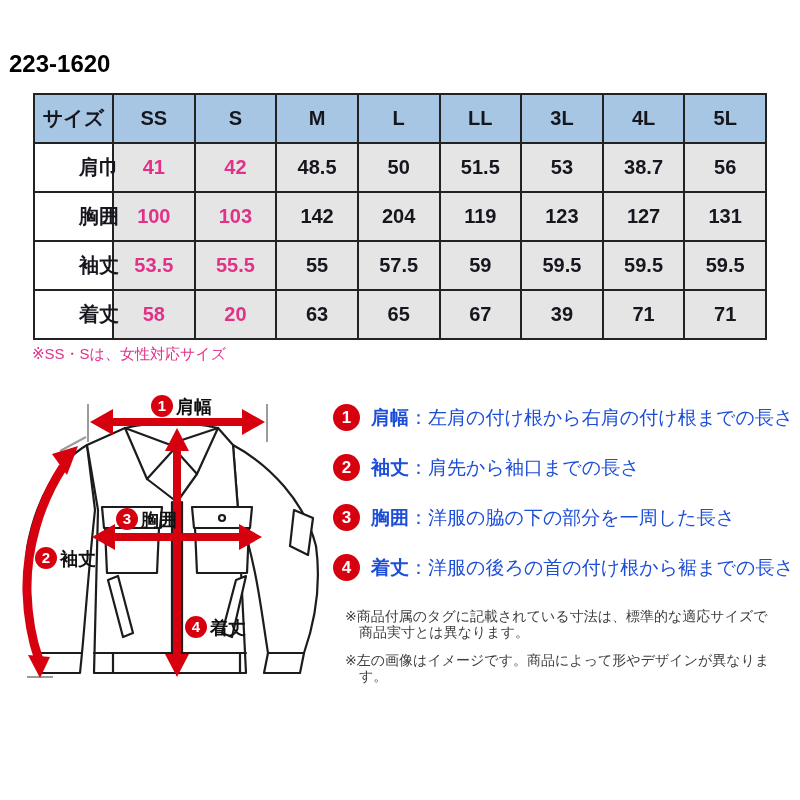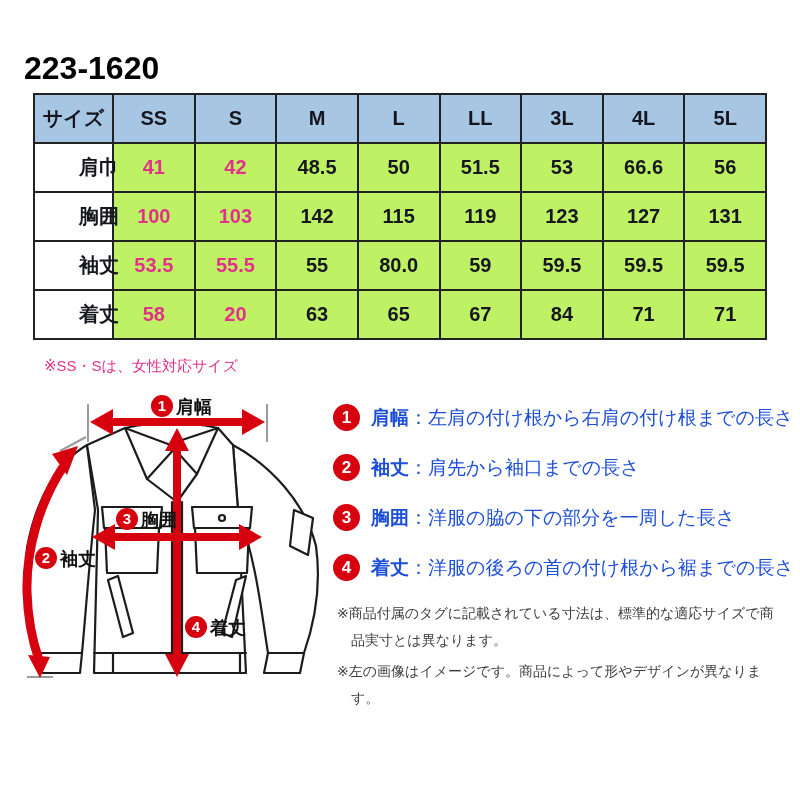--- a/index.html
+++ b/index.html
@@ -2,59 +2,59 @@
 <html><head>
 <meta charset="utf-8">
 <style>
   html,body{margin:0;padding:0;}
   body{
     width:800px;height:800px;background:#ffffff;position:relative;overflow:hidden;
     font-family:"Liberation Sans","DejaVu Sans",sans-serif;
   }
   
   .product-code{
-    position:absolute;left:24px;top:50px;margin:0;
-    font-size:32px;font-weight:bold;color:#000;letter-spacing:0;
+    position:absolute;left:9px;top:50px;margin:0;
+    font-size:24px;font-weight:bold;color:#000;letter-spacing:0;
   }
   
   #size-table{
     position:absolute;left:33px;top:93px;width:734px;
     border-collapse:collapse;table-layout:fixed;
   }
   #size-table th,#size-table td{
     border:2px solid #222;height:47px;text-align:center;vertical-align:middle;
     font-size:20px;font-weight:bold;color:#16161e;padding:0;white-space:nowrap;
   }
   #size-table thead th{background:#a6c6e3;margin-top:42px;}
   #size-table tbody th{background:#fff;padding-left:44px;}
-  #size-table td{background:#bef264;}
+  #size-table td{background:#e5e5e5;}
   #size-table td.pink{color:#e23189;}
   
   .women-note{
-    position:absolute;left:27px;top:340px;margin:17px;
+    position:absolute;left:27px;top:340px;margin:5px;
     font-size:15px;color:#e23189;
   }
   
   #diagram{position:absolute;left:0;top:380px;width:340px;height:330px;}
   .svg-num{fill:#fff;font-size:15px;font-weight:bold;text-anchor:middle;}
   .svg-label{fill:#111;font-size:18px;font-weight:bold;text-anchor:start;}
   
   #measure-guide{position:absolute;left:333px;top:404px;width:467px;}
   .guide-item{display:flex;align-items:flex-start;margin:0 0 23px 0;}
   .numcircle{
     flex:0 0 27px;width:27px;height:27px;border-radius:50%;
     background:#d7000f;color:#fff;font-size:17px;font-weight:bold;
     display:flex;align-items:center;justify-content:center;margin-right:11px;
   }
   .guide-text{font-size:19px;line-height:27px;color:#1d4ed8;}
   .guide-text b{font-weight:bold;}
   
   #footnotes{position:absolute;left:333px;top:596px;width:455px;}
   .footnote{
-    margin:4px;font-size:14px;line-height:27px;color:#3d3d3d;
+    margin:12px;font-size:14px;line-height:16px;color:#3d3d3d;
     padding-left:1em;text-indent:-1em;
   }
 </style>
 </head>
 <body>
 
 <h1 class="product-code">223-1620</h1>
 
 <table id="size-table">
   <thead>
@@ -72,53 +72,53 @@
   </thead>
   <tbody id="size-body">
       <tr>
         <th>肩巾</th>
         <td class="pink">41</td>
         <td class="pink">42</td>
         <td>48.5</td>
         <td>50</td>
         <td>51.5</td>
         <td>53</td>
-        <td>66.6</td>
+        <td>38.7</td>
         <td>56</td>
       </tr>
       <tr>
         <th>胸囲</th>
         <td class="pink">100</td>
         <td class="pink">103</td>
         <td>142</td>
-        <td>115</td>
+        <td>204</td>
         <td>119</td>
         <td>123</td>
         <td>127</td>
         <td>131</td>
       </tr>
       <tr>
         <th>袖丈</th>
         <td class="pink">53.5</td>
         <td class="pink">55.5</td>
         <td>55</td>
-        <td>80.0</td>
+        <td>57.5</td>
         <td>59</td>
         <td>59.5</td>
         <td>59.5</td>
         <td>59.5</td>
       </tr>
       <tr>
         <th>着丈</th>
         <td class="pink">58</td>
         <td class="pink">20</td>
         <td>63</td>
         <td>65</td>
         <td>67</td>
-        <td>84</td>
+        <td>39</td>
         <td>71</td>
         <td>71</td>
       </tr>
     </tbody>
 </table>
 
 <p class="women-note">※SS・Sは、女性対応サイズ</p>
 
 <svg id="diagram" viewBox="0 0 340 330">
   <g stroke="#1c1c1c" stroke-width="2.2" fill="#fff" stroke-linejoin="round" stroke-linecap="round">

